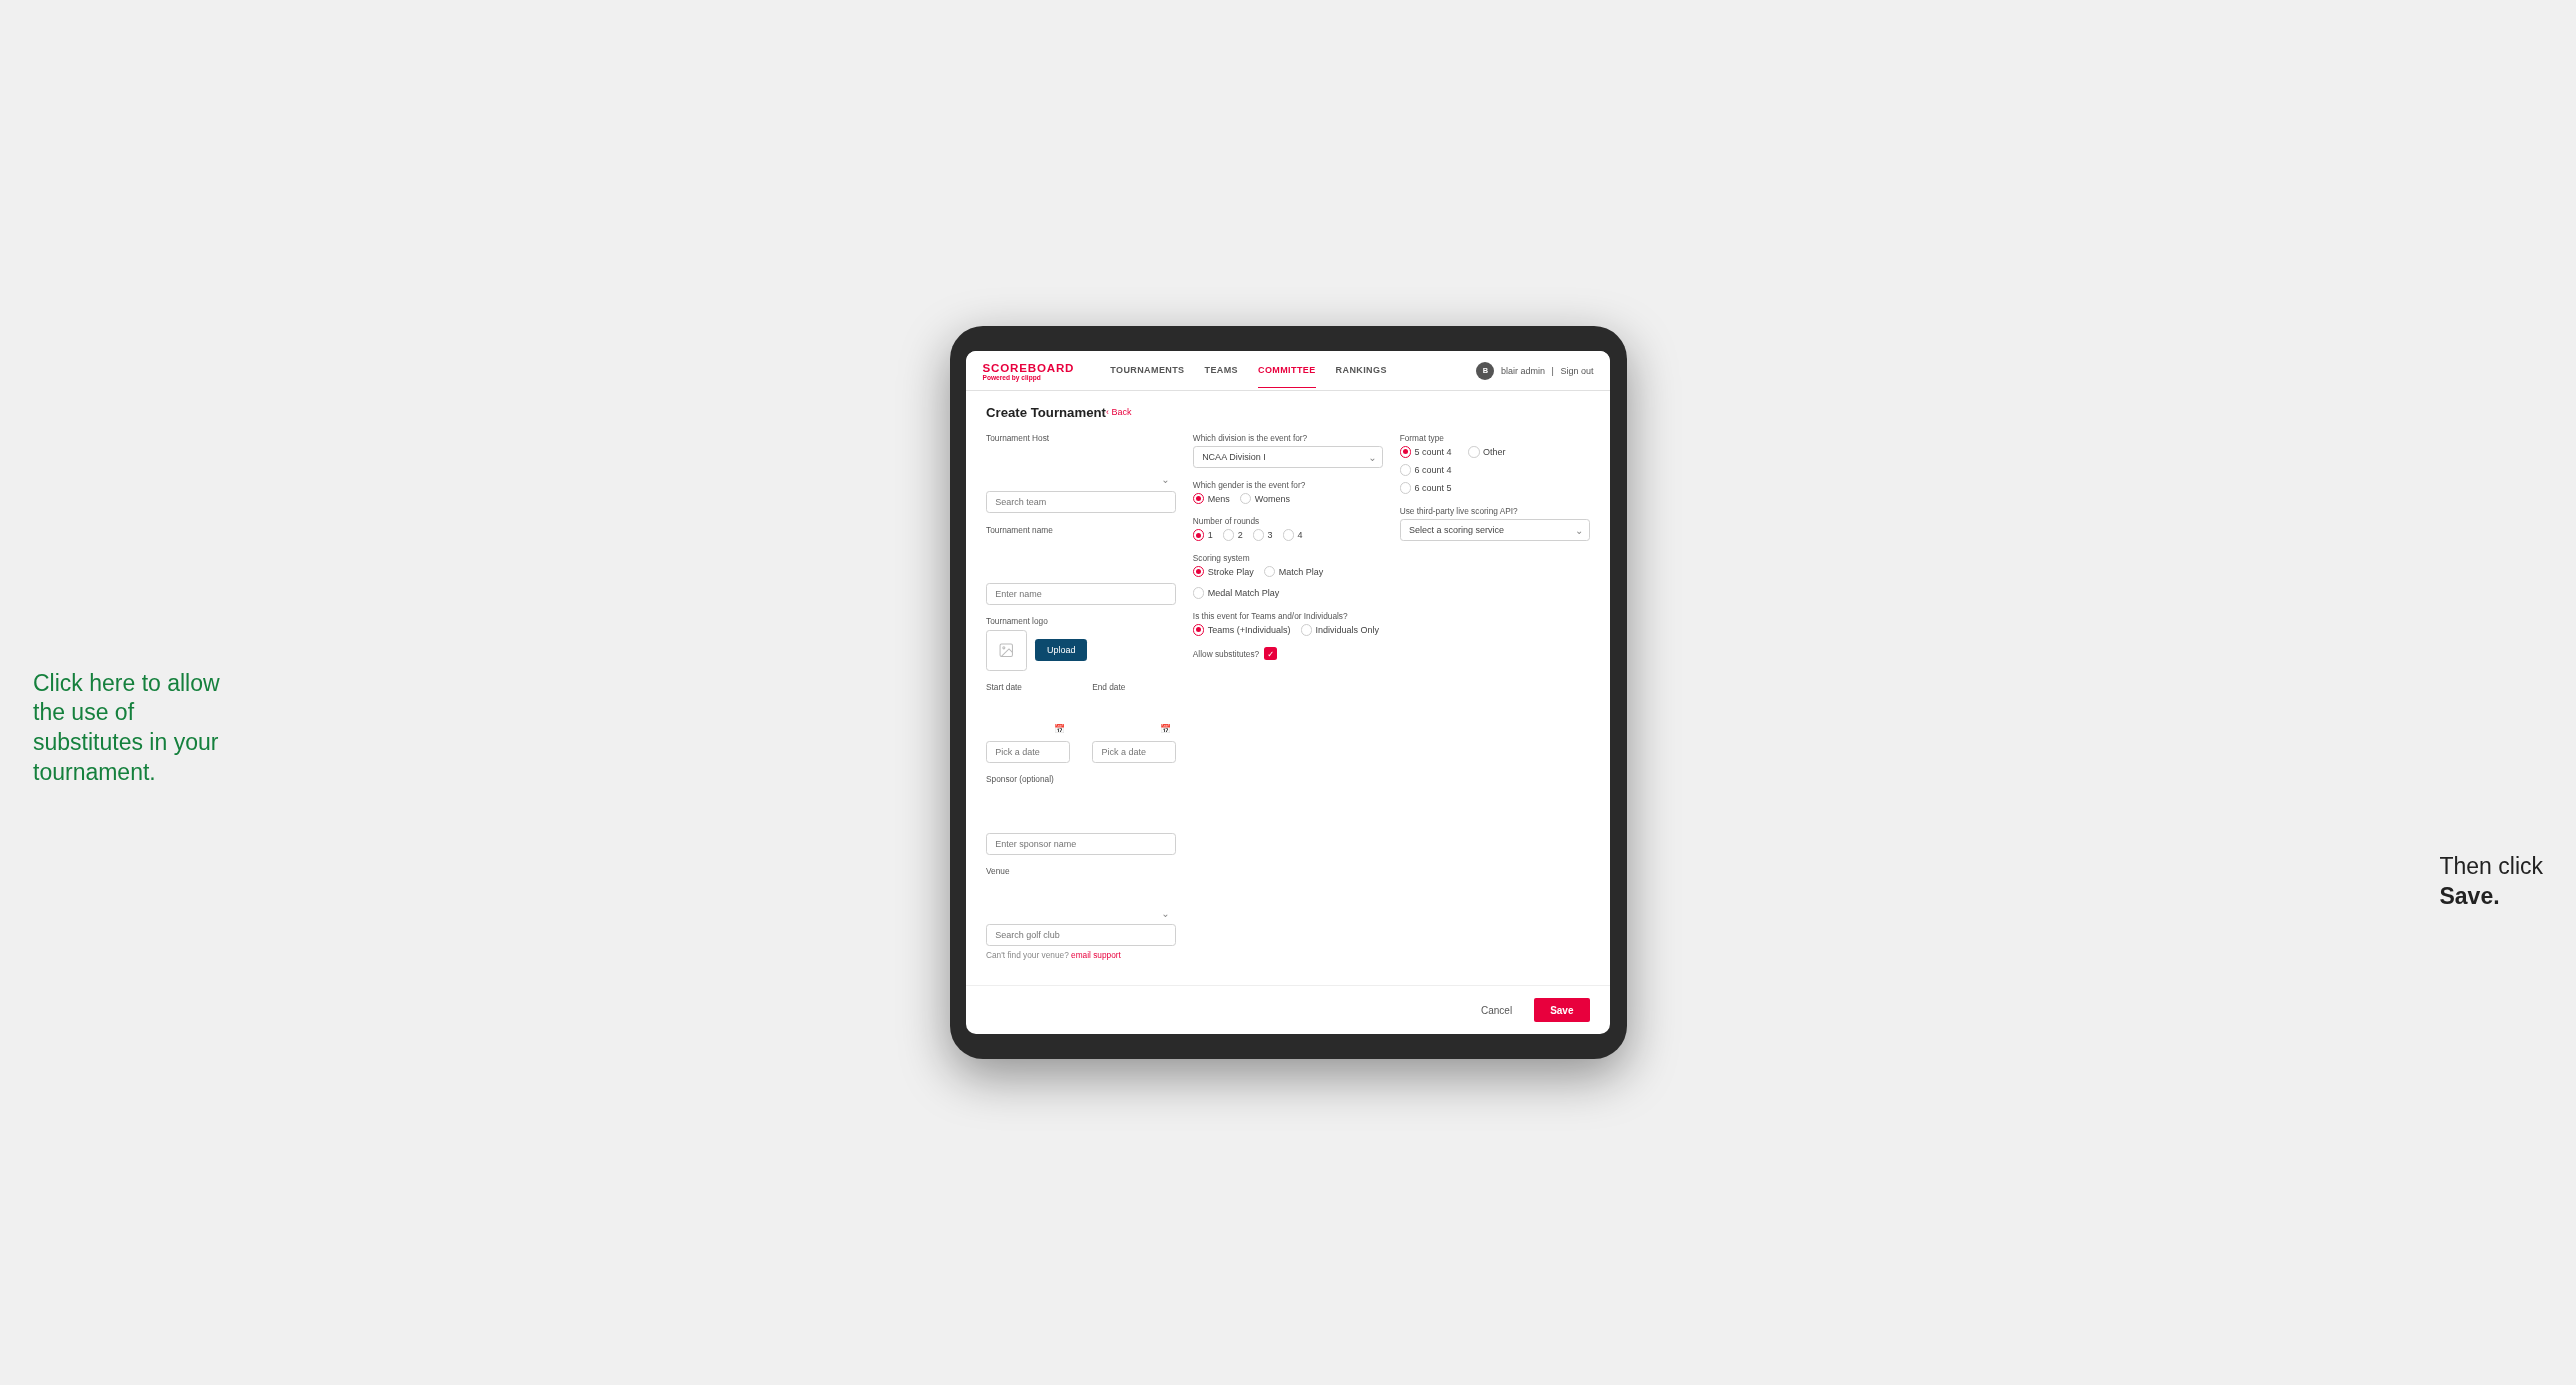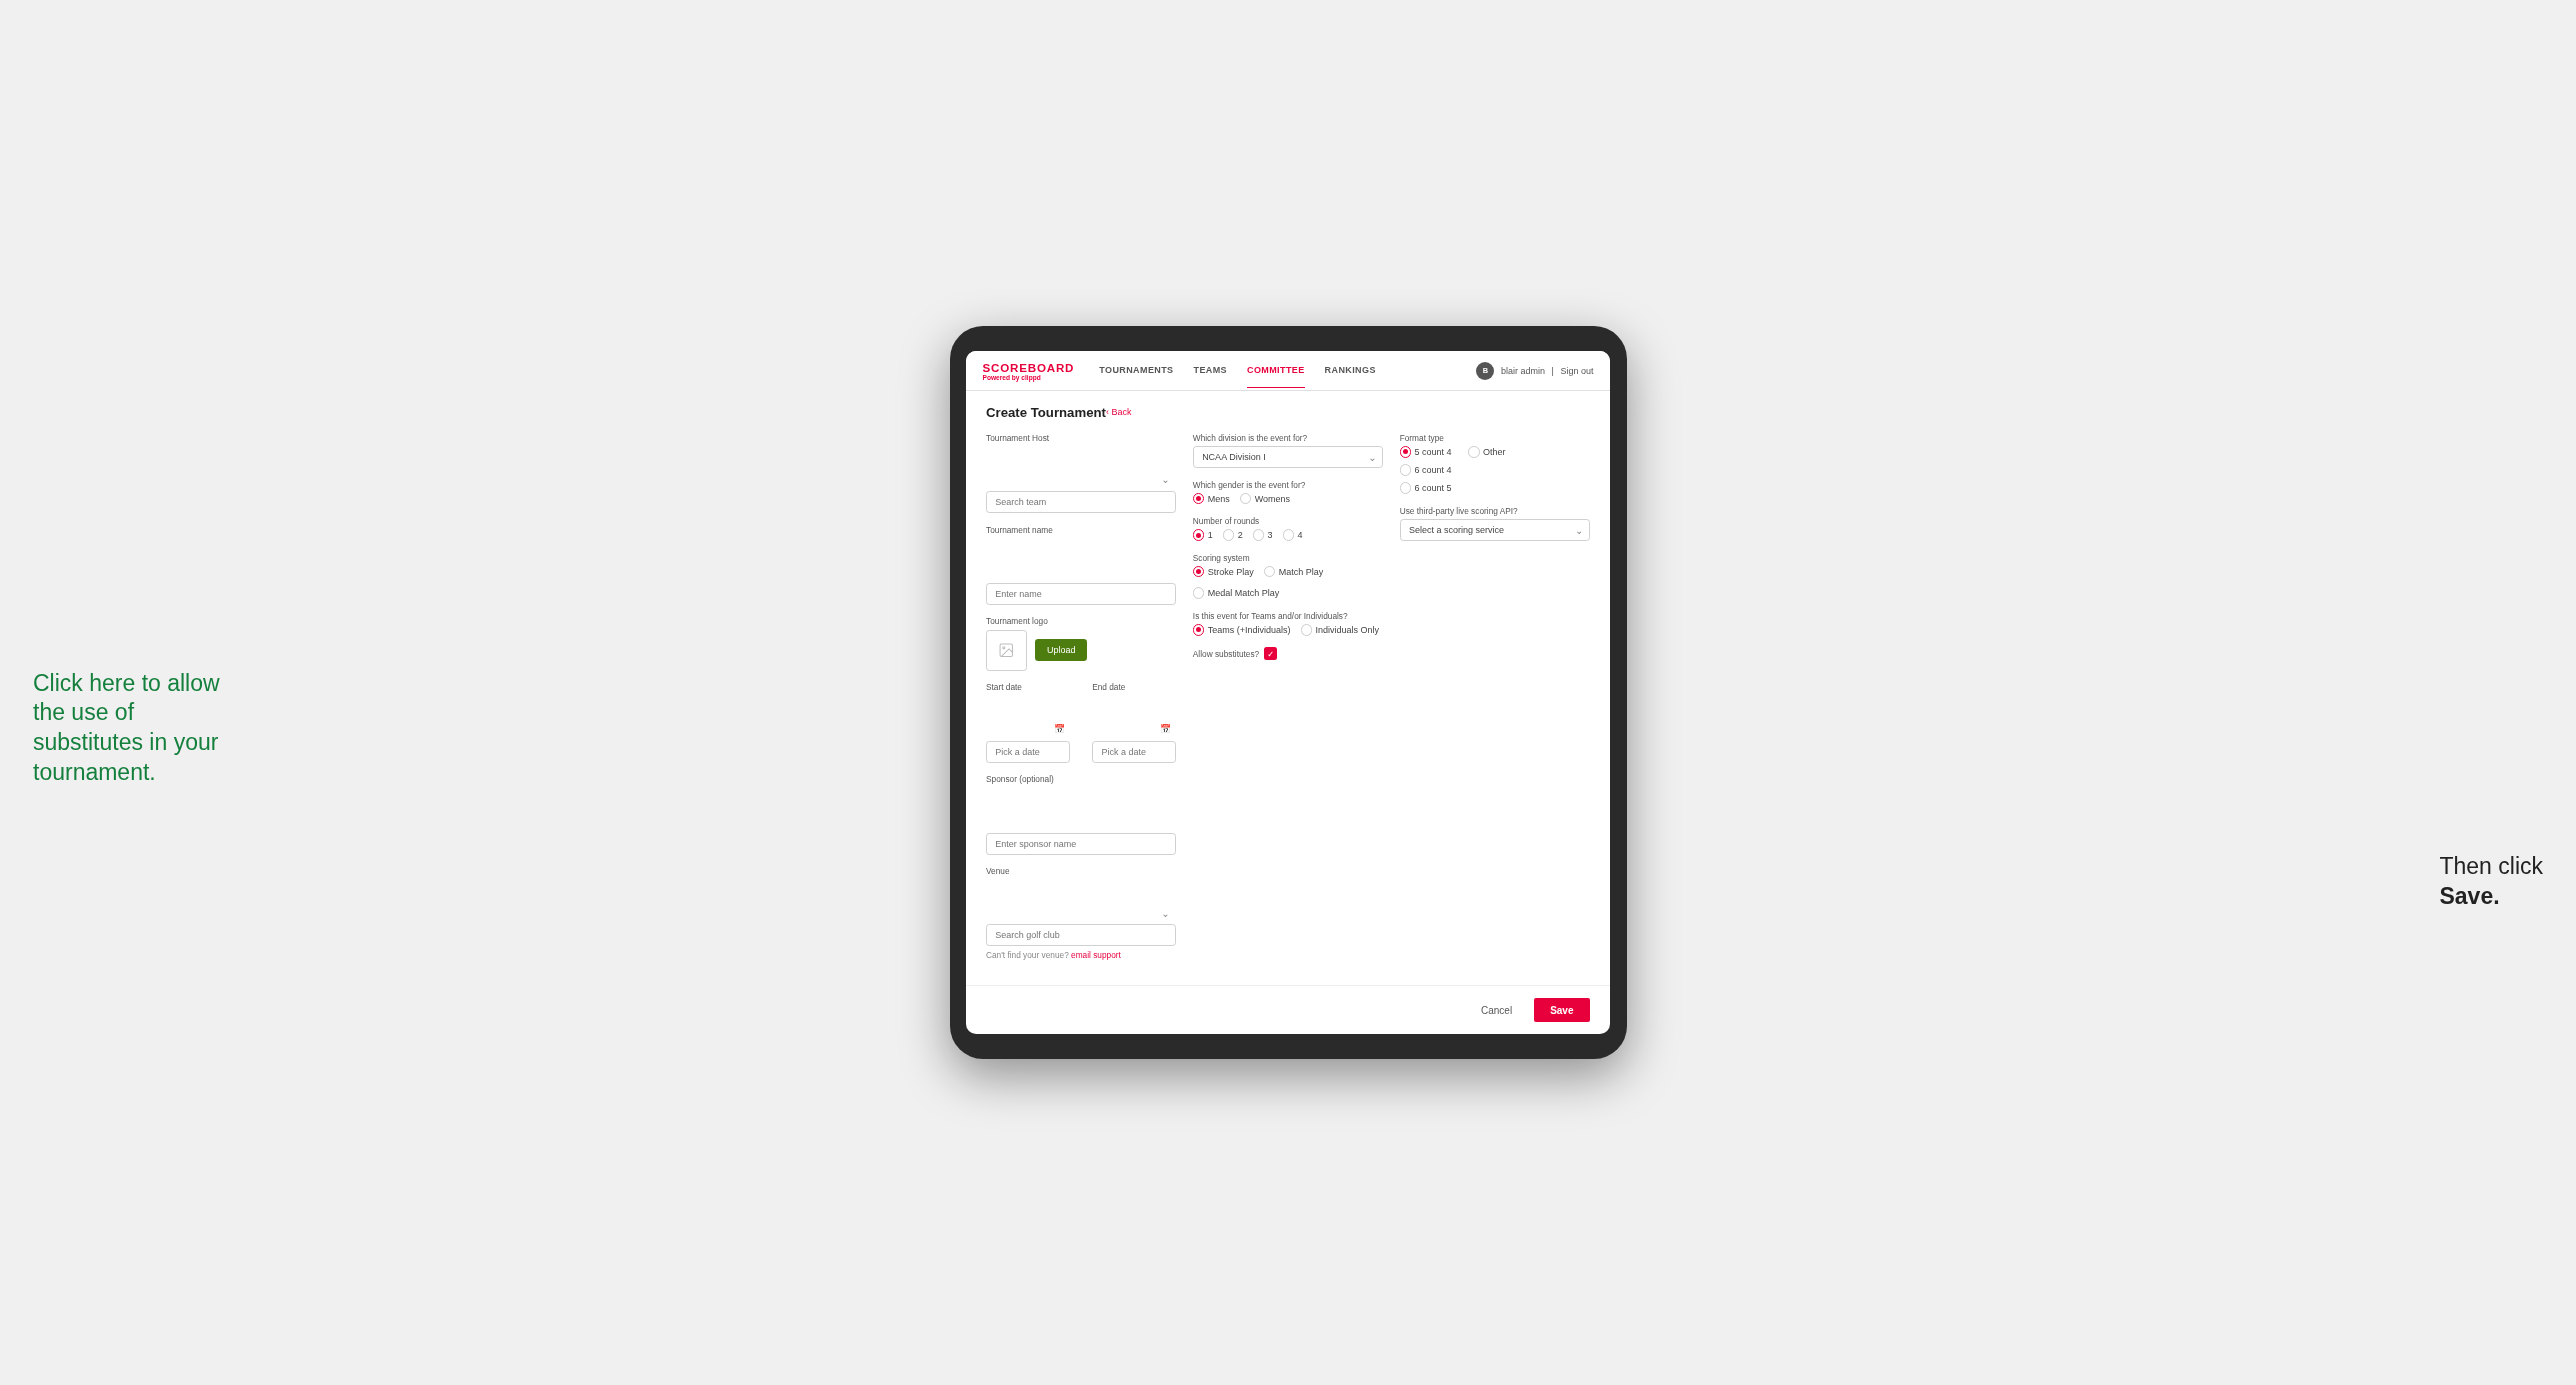--- a/index.html
+++ b/index.html
@@ -68,21 +68,21 @@
       align-items: center;
       padding: 0 16.5px;
       border-bottom: 0.8px solid #e0e0e0;
       height: 40px;
       background: #fff;
     }
 
     .logo-area {
       display: flex;
       flex-direction: column;
-      margin-right: 25px;
+      margin-right: 36px;
     }
 
     .logo-scoreboard {
       font-size: 11.6px;
       font-weight: 800;
       letter-spacing: 0.8px;
       color: #222;
     }
     .logo-scoreboard span { color: #e8003d; }
 
@@ -236,21 +236,21 @@
       border: 0.8px solid #d0d0d0;
       border-radius: 3.3px;
       display: flex;
       align-items: center;
       justify-content: center;
       color: #bbb;
       font-size: 15px;
     }
 
     .upload-btn {
-      background: #4d7c0f;
+      background: #0c4a6e;
       color: #fff;
       border: none;
       border-radius: 3.3px;
       padding: 5.8px 11.6px;
       font-size: 9px;
       cursor: pointer;
     }
 
     
     .date-row {

